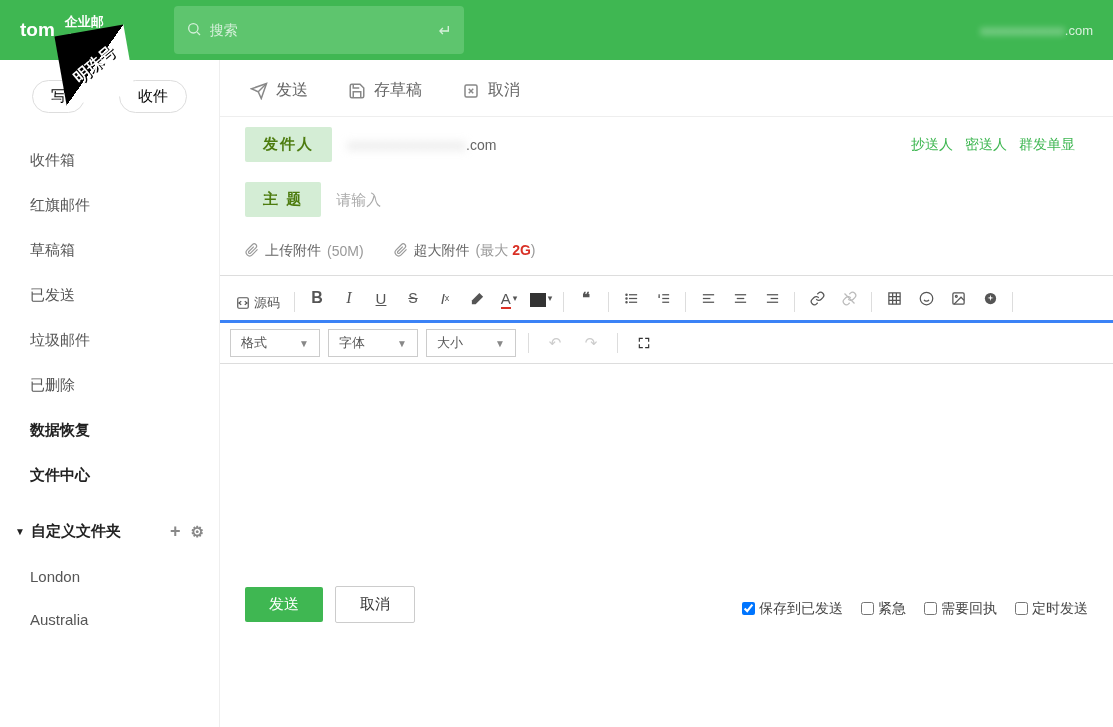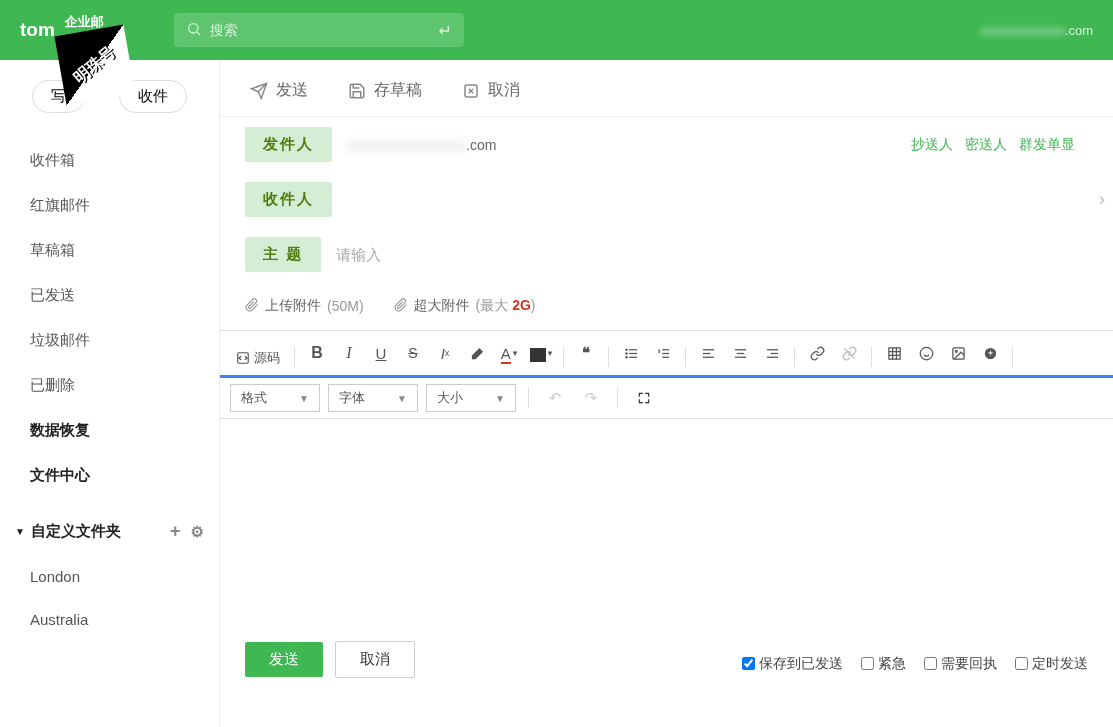--- a/index.html
+++ b/index.html
@@ -2,21 +2,21 @@
 <html><head>
 <meta charset="utf-8">
 <style>
 * { box-sizing: border-box; margin: 0; padding: 0; }
 body { font-family: "Microsoft YaHei", Arial, sans-serif; font-size: 14px; color: #333; background: #fff; width: 1113px; height: 727px; overflow: hidden; }
 .header { background: #3fb752; height: 60px; display: flex; align-items: center; padding: 0 20px; position: relative; }
 .logo-area { display: flex; align-items: center; color: #fff; }
 .logo-text { font-size: 19px; font-weight: bold; margin-right: 10px; }
 .logo-sub { font-size: 13px; line-height: 1.2; }
 .logo-sub div:first-child { font-weight: bold; }
-.search-box { margin-left: 70px; background: #5ec56e; border-radius: 4px; height: 34px; width: 290px; display: flex; align-items: center; padding: 0 12px; }
+.search-box { margin-left: 70px; background: #5ec56e; border-radius: 4px; height: 48px; width: 290px; display: flex; align-items: center; padding: 0 12px; }
 .search-box input { background: transparent; border: none; outline: none; color: #fff; font-size: 14px; flex: 1; margin-left: 8px; }
 .search-box input::placeholder { color: #d4f0d9; }
 .search-icon { color: #d4f0d9; }
 .return-icon { color: #d4f0d9; font-size: 16px; }
 .header-right { position: absolute; right: 20px; color: #fff; font-size: 13px; opacity: 0.8; }
 .avatar-overlay { position: absolute; left: 60px; top: 30px; width: 70px; height: 70px; background: linear-gradient(135deg,#000 0%,#000 50%,#fff 50%,#fff 100%); z-index: 10; transform: rotate(-10deg); display:flex; align-items:center; justify-content:center; color:#fff; font-weight:bold; font-size:16px; }
 .avatar-overlay span { transform: rotate(-30deg); color: #fff; text-shadow: 1px 1px 0 #000; }
 .layout { display: flex; height: calc(727px - 60px); }
 .sidebar { width: 220px; border-right: 1px solid #eee; background: #fff; }
 .sb-top { display: flex; justify-content: space-around; padding: 20px 15px 15px; }
@@ -158,25 +158,20 @@
         <div class="row-content">
           <span class="sender-blur">xxxxxxxxxxxxxxxxx</span><span>.com</span>
         </div>
         <div class="row-actions">
           <span>抄送人</span>
           <span>密送人</span>
           <span>群发单显</span>
         </div>
       </div>
       <div class="row">
-        <div class="row-label">收件人</div>
-        <div class="row-content"><input type="text" style=""></div>
-        <span class="chev">›</span>
-      </div>
-      <div class="row">
         <div class="row-label">主 题</div>
         <div class="row-content"><input type="text" placeholder="请输入" style=""></div>
       </div>
     </div>
 
     <div class="attach-row">
       <div class="attach-item">
         <span class="clip">
           <svg width="14" height="14" viewBox="0 0 24 24" fill="none" stroke="currentColor" stroke-width="2">
               <path d="M21.44 11.05l-9.19 9.19a6 6 0 0 1-8.49-8.49l9.19-9.19a4 4 0 0 1 5.66 5.66l-9.2 9.19a2 2 0 0 1-2.83-2.83l8.49-8.48"></path>

